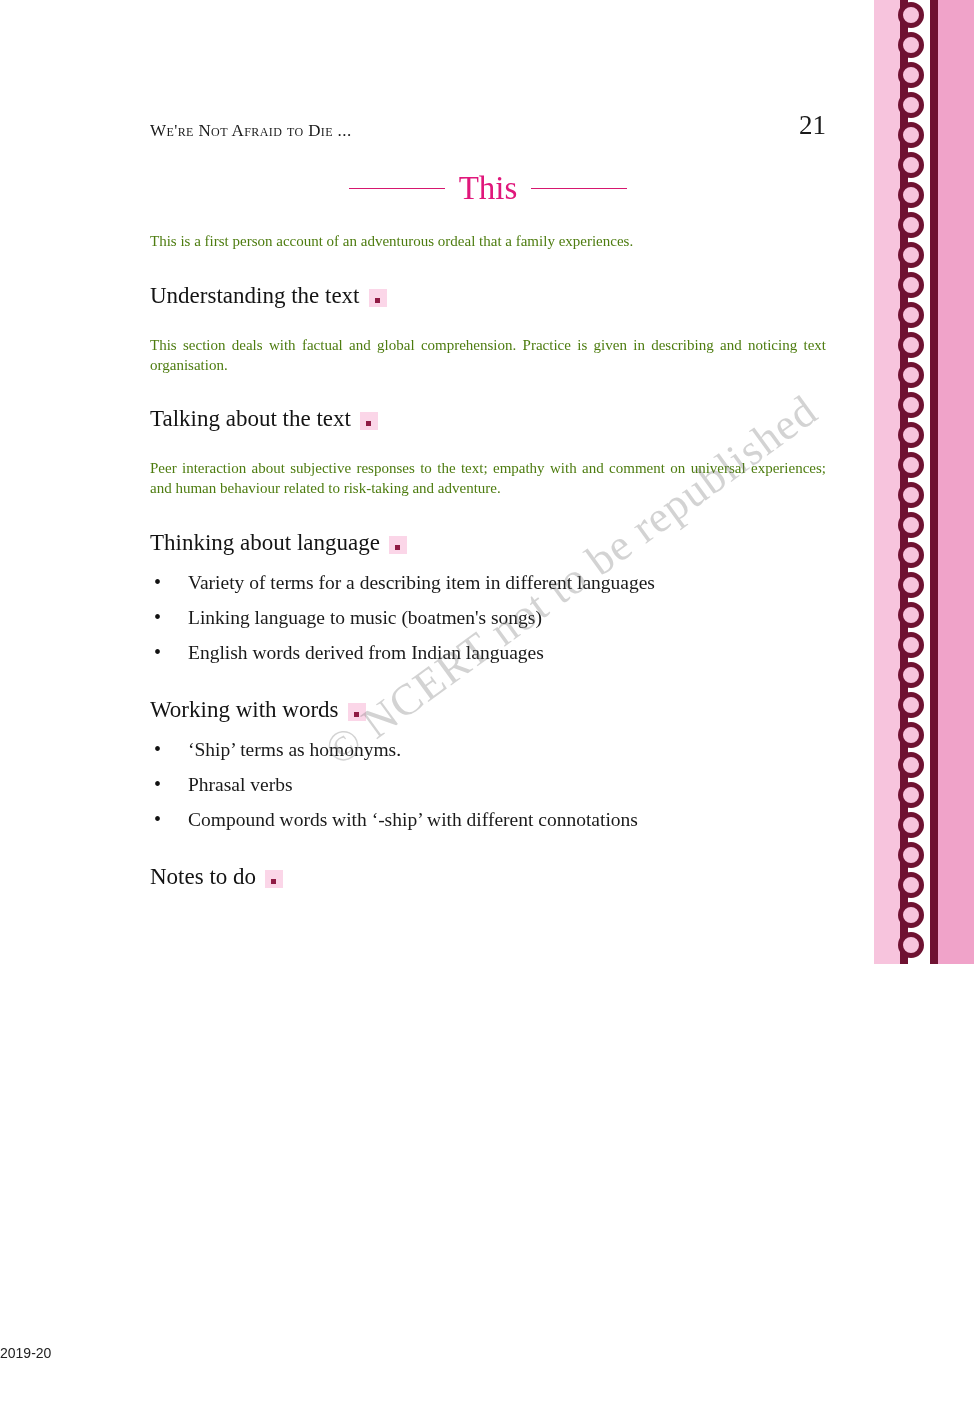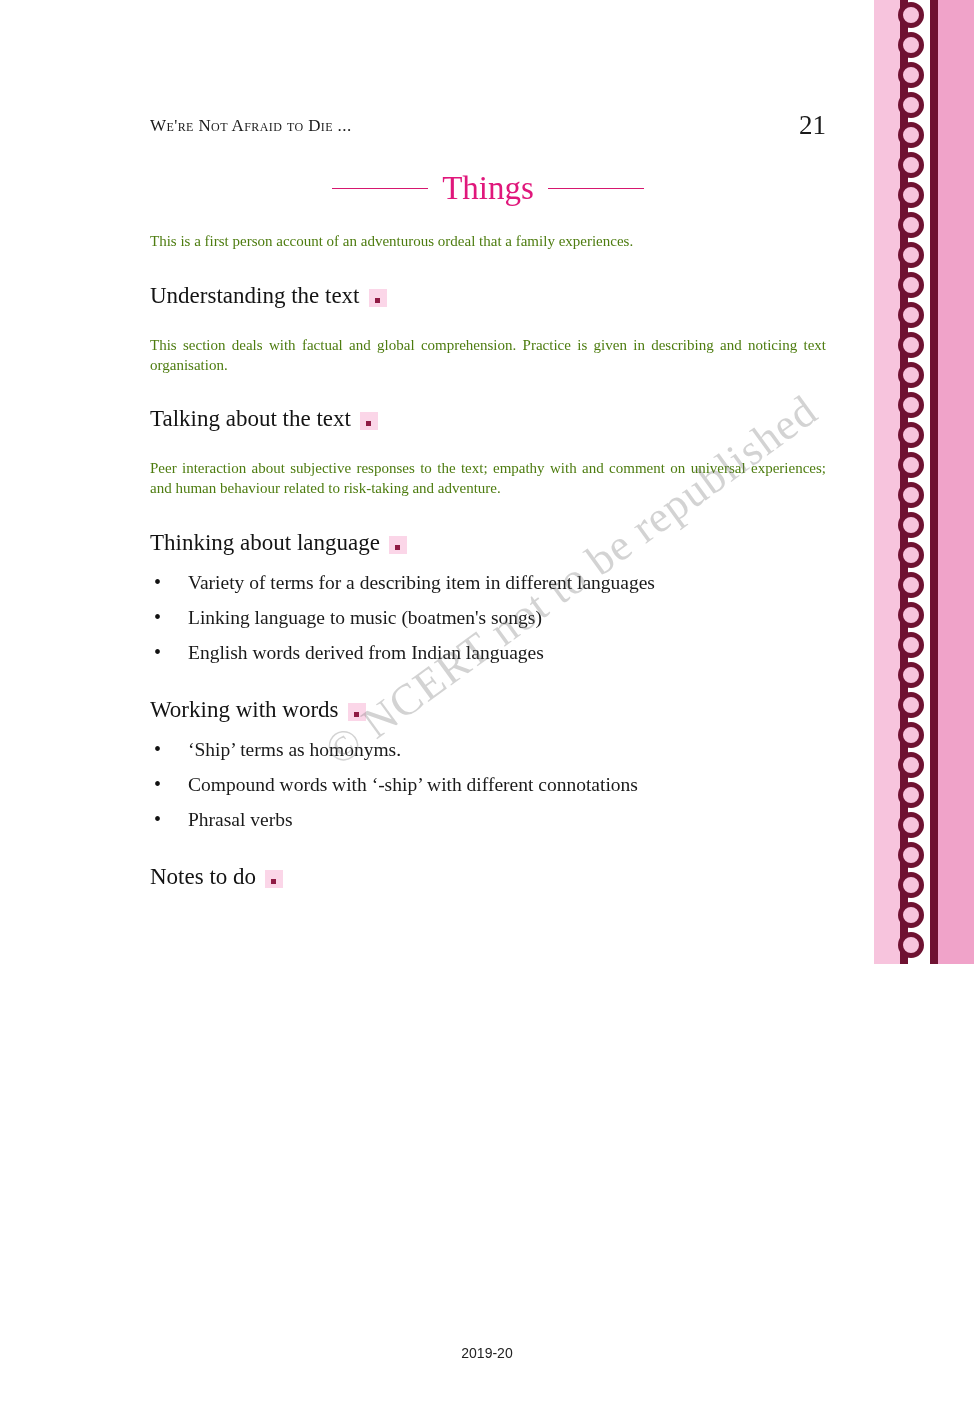--- a/index.html
+++ b/index.html
@@ -99,21 +99,21 @@
   #content {
     position: absolute;
     left: 150px;
     top: 110px;
     width: 676px;
   }
 
   
   .runhead {
     display: flex;
-    align-items: center;
+    align-items: flex-end;
     justify-content: space-between;
     width: 676px;
   }
   .runhead-title {
     font-variant: small-caps;
     font-size: 17px;
     letter-spacing: 0.4px;
     color: #1a1a1a;
     white-space: nowrap;
   }
@@ -227,21 +227,21 @@
     font-family: "Liberation Serif", serif;
     letter-spacing: 1px;
   }
 
   
   #footer {
     position: absolute;
     left: 0;
     top: 1345px;
     width: 974px;
-    text-align: center;
+    text-align: left;
     font-family: "Liberation Sans", sans-serif;
     font-size: 14px;
     color: #222;
   }
 </style>
 </head>
 <body>
 
 <div id="page">
 
@@ -292,21 +292,21 @@
 
   <div id="content">
 
     <div class="runhead">
       <div class="runhead-title">We're Not Afraid to Die ...</div>
       <div class="runhead-page">21</div>
     </div>
 
     <div class="notes-head">
       <span class="rule"></span>
-      <span class="notes-title">Things</span>
+      <span class="notes-title">This</span>
       <span class="rule"></span>
     </div>
 
     <div class="para">This is a first person account of an adventurous ordeal that a family experiences.</div>
 
     <div class="sec-head">
       <span>Understanding the text</span>
       <span class="marker"></span>
     </div>
     <div class="para tight">This section deals with factual and global comprehension. Practice is given in describing and noticing text organisation.</div>
@@ -326,22 +326,22 @@
       <li>Linking language to music (boatmen's songs)</li>
       <li>English words derived from Indian languages</li>
     </ul>
 
     <div class="sec-head">
       <span>Working with words</span>
       <span class="marker"></span>
     </div>
     <ul class="bullets">
       <li>‘Ship’ terms as homonyms.</li>
+      <li>Phrasal verbs</li>
       <li>Compound words with ‘-ship’ with different connotations</li>
-      <li>Phrasal verbs</li>
     </ul>
 
     <div class="sec-head">
       <span>Notes to do</span>
       <span class="marker"></span>
     </div>
 
   </div>
 
   <div id="watermark">

